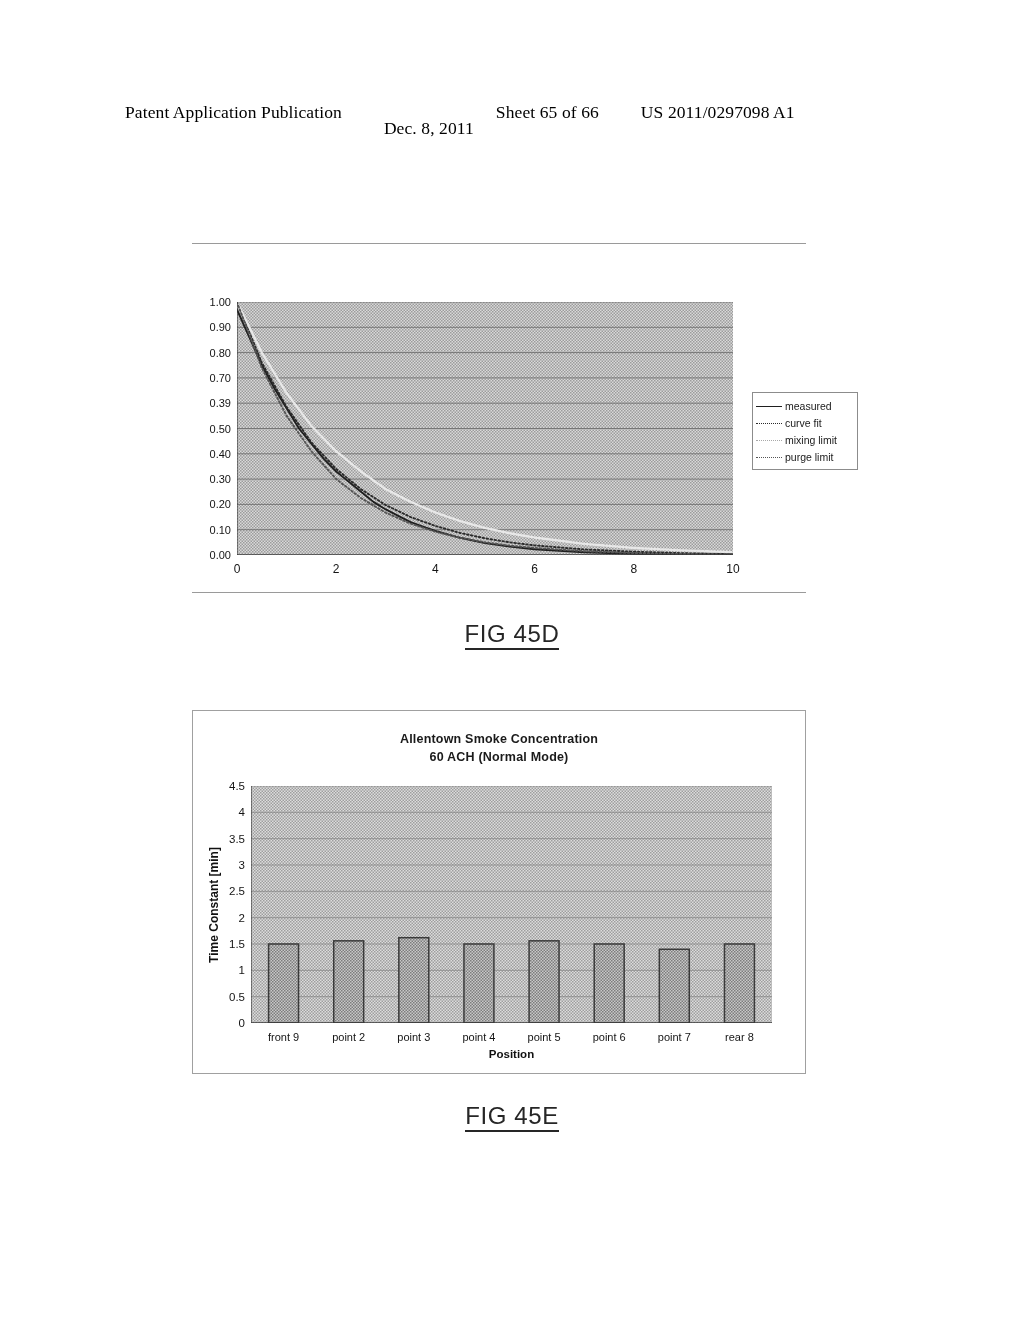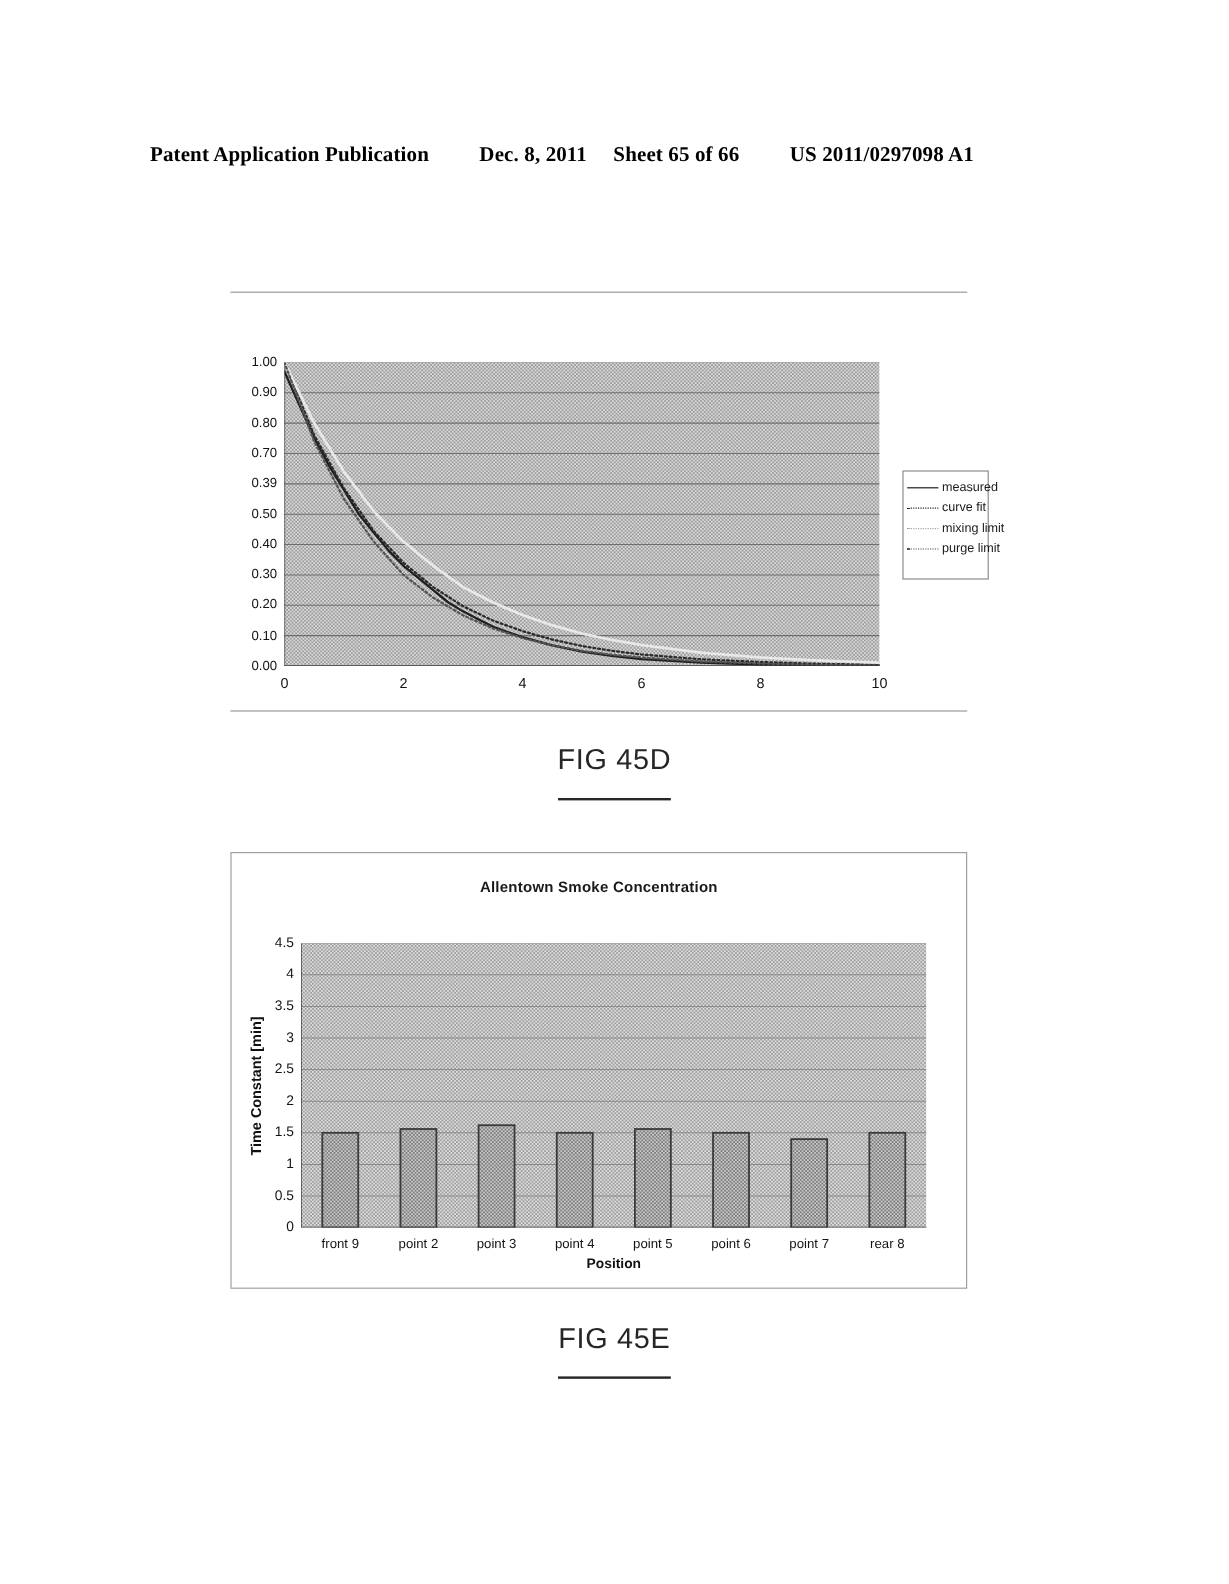--- a/index.html
+++ b/index.html
@@ -17,23 +17,23 @@
     overflow: hidden;
   }
 
   
   .page-header {
     position: absolute;
     top: 86px;
     left: 125px;
     width: 775px;
     display: flex;
-    align-items: flex-end;
+    align-items: center;
     font-family: "Liberation Serif", serif;
-    font-weight: bold;
+    font-weight: normal;
     font-size: 17.5px;
     letter-spacing: 0.1px;
     white-space: nowrap;
   }
   .hdr-pub      { }
   .hdr-date     { margin-left: 42px; margin-top: 32px; }
   .hdr-sheet    { margin-left: 22px; }
   .hdr-docnum   { margin-left: 42px; }
 
   
@@ -91,24 +91,24 @@
     font-family: "Liberation Sans", sans-serif;
     font-size: 12px;
     color: #141414;
     white-space: nowrap;
   }
   
   #lc-legend {
     position: absolute;
     left: 560px;
     top: 148px;
-    width: 72px;
+    width: 106px;
     border: 1px solid #8c8c8c;
     background: #ffffff;
-    padding: 4px 3px 17px 3px;
+    padding: 4px 3px 4px 3px;
     box-sizing: border-box;
   }
   .legend-row {
     display: flex;
     align-items: center;
     height: 17px;
   }
   .legend-swatch {
     width: 26px;
     height: 8px;
@@ -138,21 +138,21 @@
     position: absolute;
     width: 100%;
     text-align: center;
     font-family: "Liberation Sans", sans-serif;
     font-size: 24px;
     color: #262626;
     letter-spacing: 0.6px;
   }
   .fig-caption span {
     border-bottom: 2px solid #262626;
-    padding-bottom: 18px;
+    padding-bottom: 1px;
   }
   #fig45d-caption { top: 620px; left: 0; }
   #fig45e-caption { top: 1102px; left: 0; }
 
   
   #fig45e-frame {
     left: 192px;
     top: 710px;
     width: 614px;
     height: 364px;
@@ -327,20 +327,21 @@
     </div>
 </div>
 
 <div class="fig-caption" id="fig45d-caption">
   <span>FIG 45D</span>
 </div>
 
 <div class="figure-block" id="fig45e-frame">
   <div class="chart-title" id="fig45e-title">
     <div>Allentown Smoke Concentration</div>
+    <div>60 ACH (Normal Mode)</div>
   </div>
 
   <div id="bc-ylabel">
     <span>Time Constant [min]</span>
   </div>
 
   <div id="bc-plot-wrap">
     <svg id="bc-plot" viewBox="0 0 521 237" preserveAspectRatio="none">
         <defs>
           <pattern id="stipple2" width="3" height="3" patternUnits="userSpaceOnUse">

